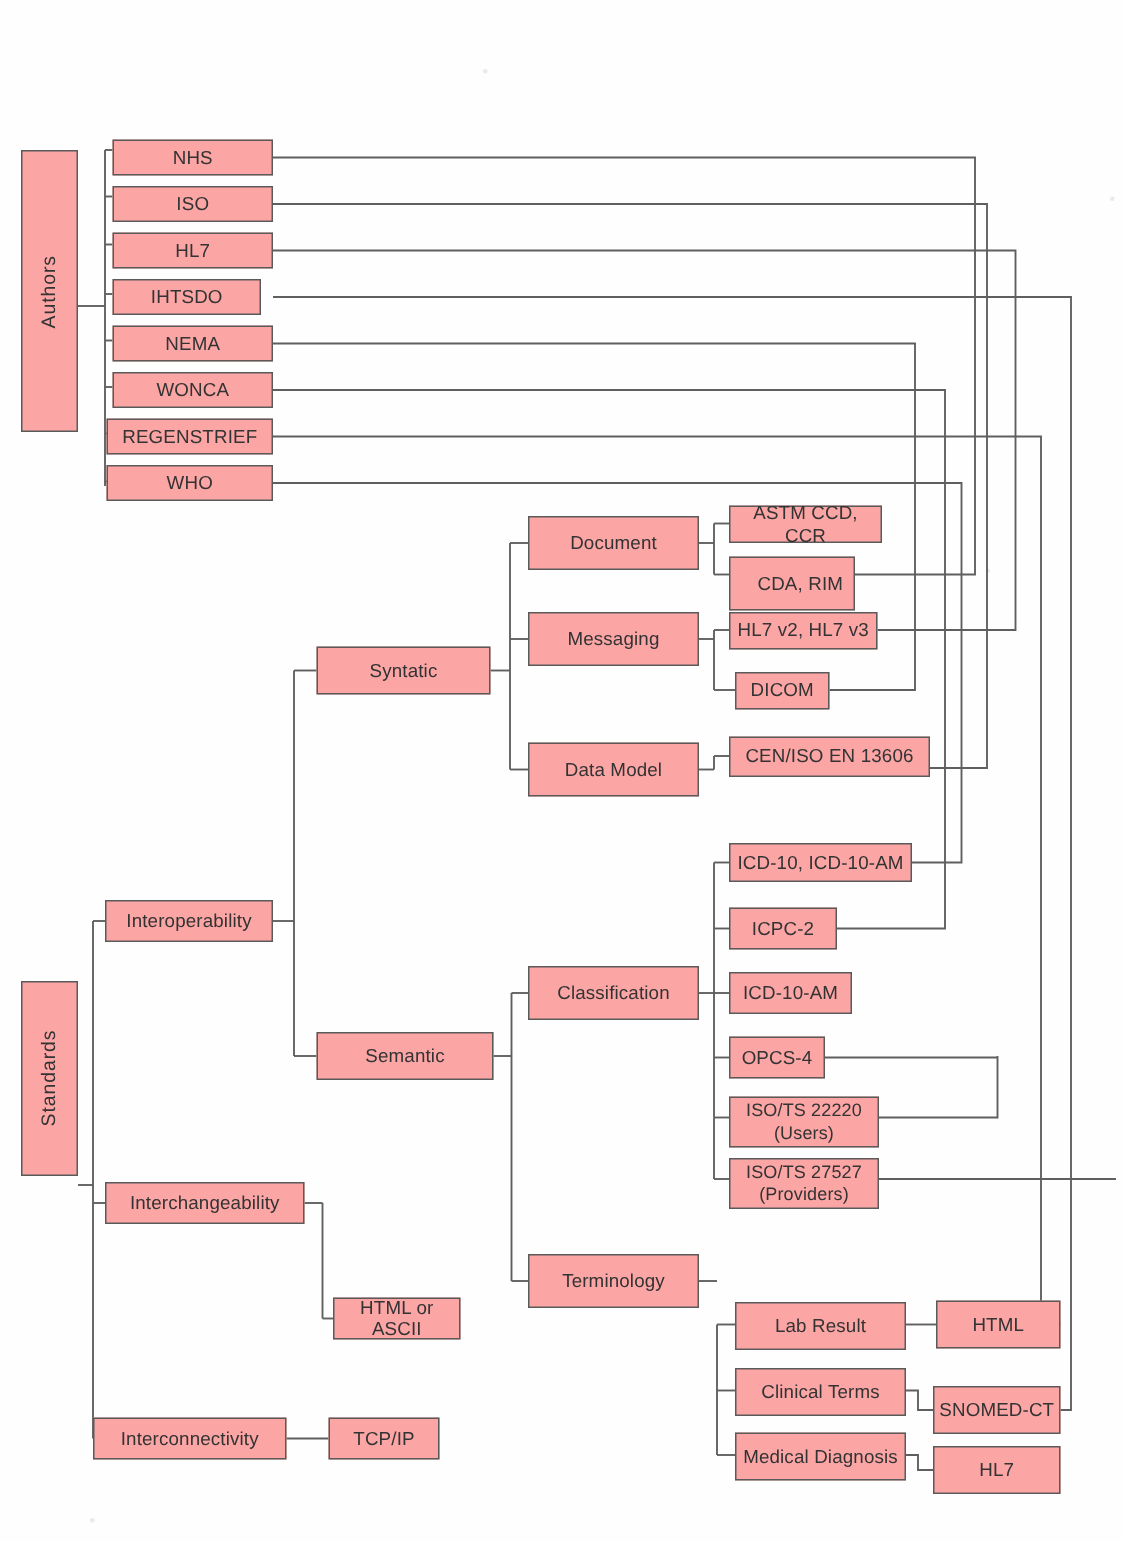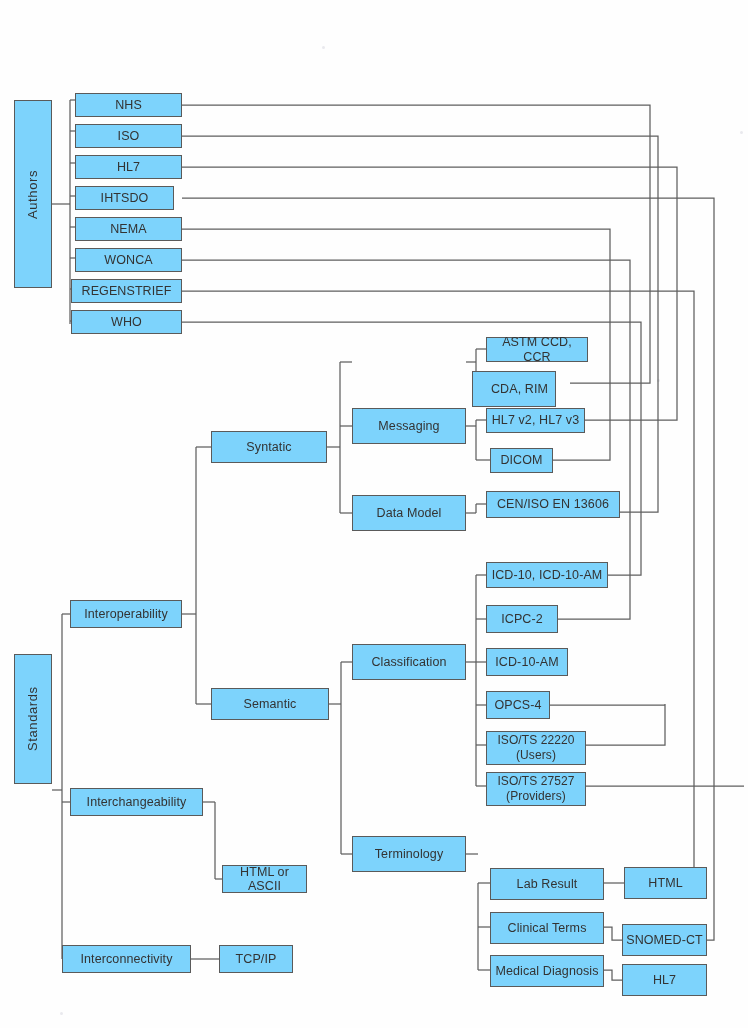--- a/index.html
+++ b/index.html
@@ -14,21 +14,21 @@
     width:748px;
     height:1028px;
     background:#fefefe;
     overflow:hidden;
   }
   
   .node{
     position:absolute;
     box-sizing:border-box;
     border:1.5px solid #5a5a5a;
-    background:#7dd3fc;
+    background:#fca5a5;
     color:#333333;
     display:flex;
     align-items:center;
     justify-content:center;
     text-align:center;
     line-height:1.15;
     font-size:12.5px;
     letter-spacing:.1px;
     z-index:5;
   }
@@ -203,31 +203,34 @@
     <span class="lbl">Interconnectivity</span>
   </div>
 
   <div class="node" style="left:211px;top:431px;width:116px;height:32px;">
     <span class="lbl">Syntatic</span>
   </div>
   <div class="node" style="left:211px;top:688px;width:118px;height:32px;">
     <span class="lbl">Semantic</span>
   </div>
 
+  <div class="node" style="left:352px;top:344px;width:114px;height:36px;">
+    <span class="lbl">Document</span>
+  </div>
   <div class="node" style="left:352px;top:408px;width:114px;height:36px;">
     <span class="lbl">Messaging</span>
   </div>
   <div class="node" style="left:352px;top:495px;width:114px;height:36px;">
     <span class="lbl">Data Model</span>
   </div>
 
   <div class="node" style="left:486px;top:337px;width:102px;height:25px;">
     <span class="lbl">ASTM CCD, CCR</span>
   </div>
-  <div class="node" style="left:472px;top:371px;width:84px;height:36px;padding-left:11px;">
+  <div class="node" style="left:486px;top:371px;width:84px;height:36px;padding-left:11px;">
     <span class="lbl">CDA, RIM</span>
   </div>
 
   <div class="node" style="left:486px;top:408px;width:99px;height:25px;">
     <span class="lbl">HL7 v2, HL7 v3</span>
   </div>
   <div class="node" style="left:490px;top:448px;width:63px;height:25px;">
     <span class="lbl">DICOM</span>
   </div>
 

